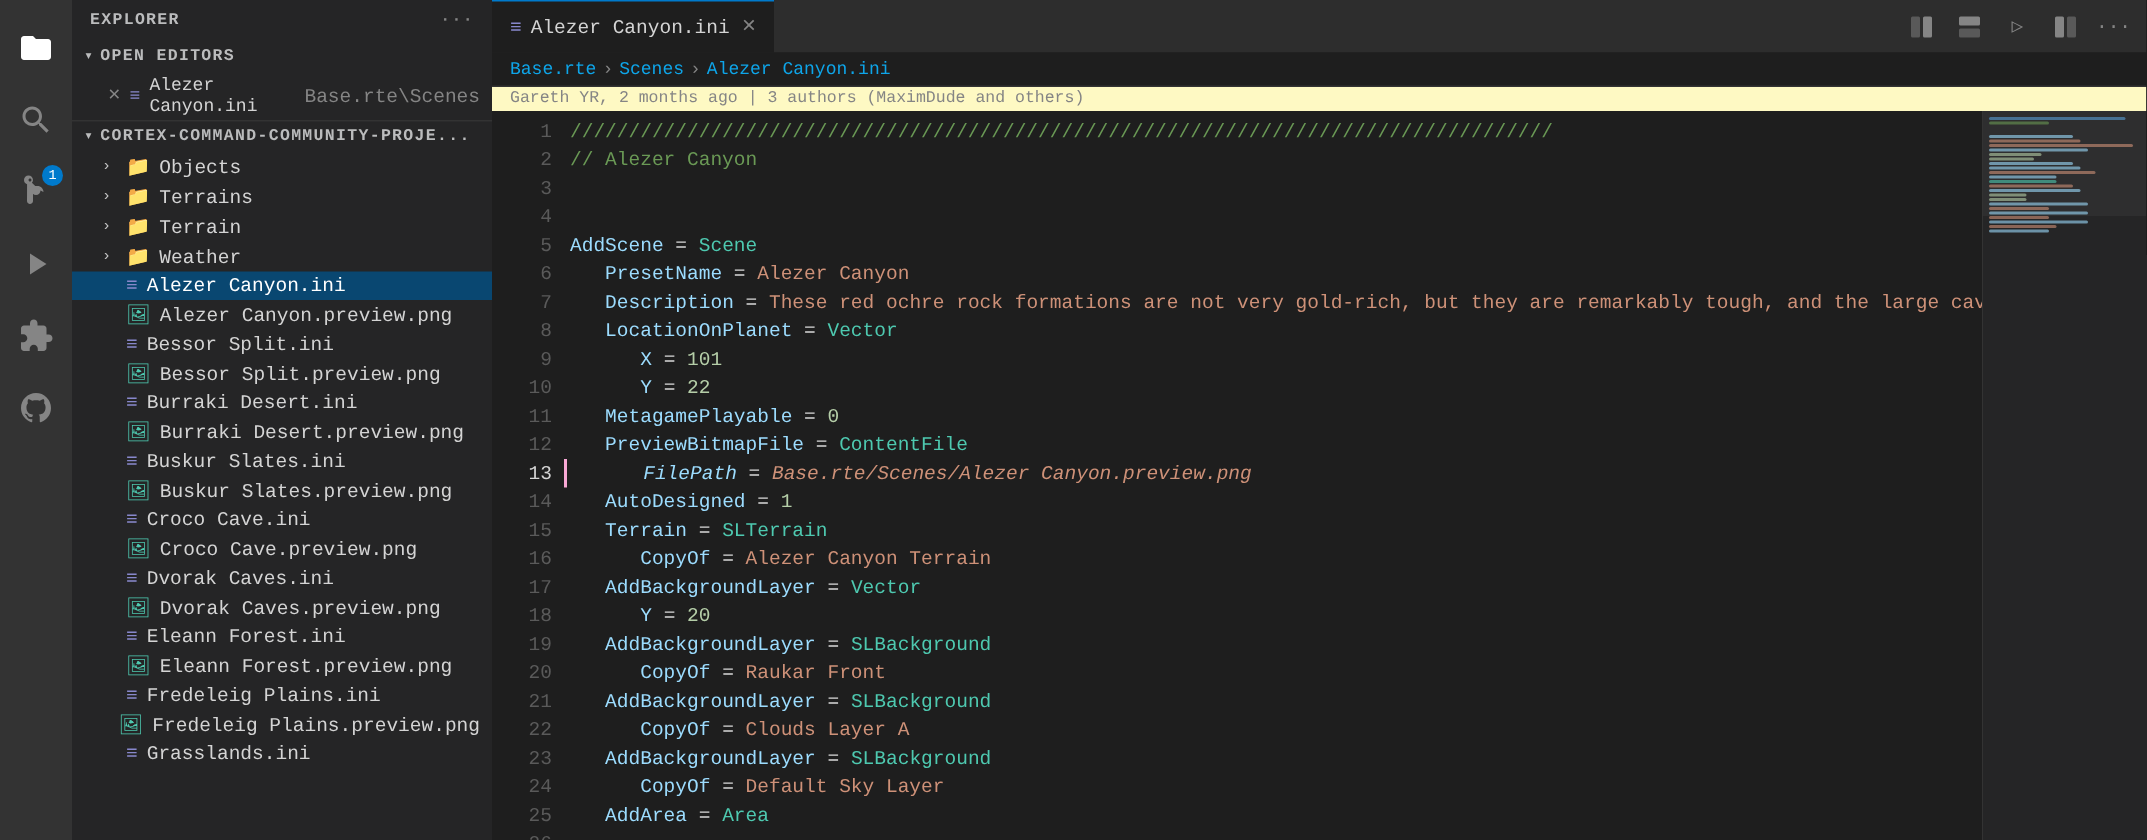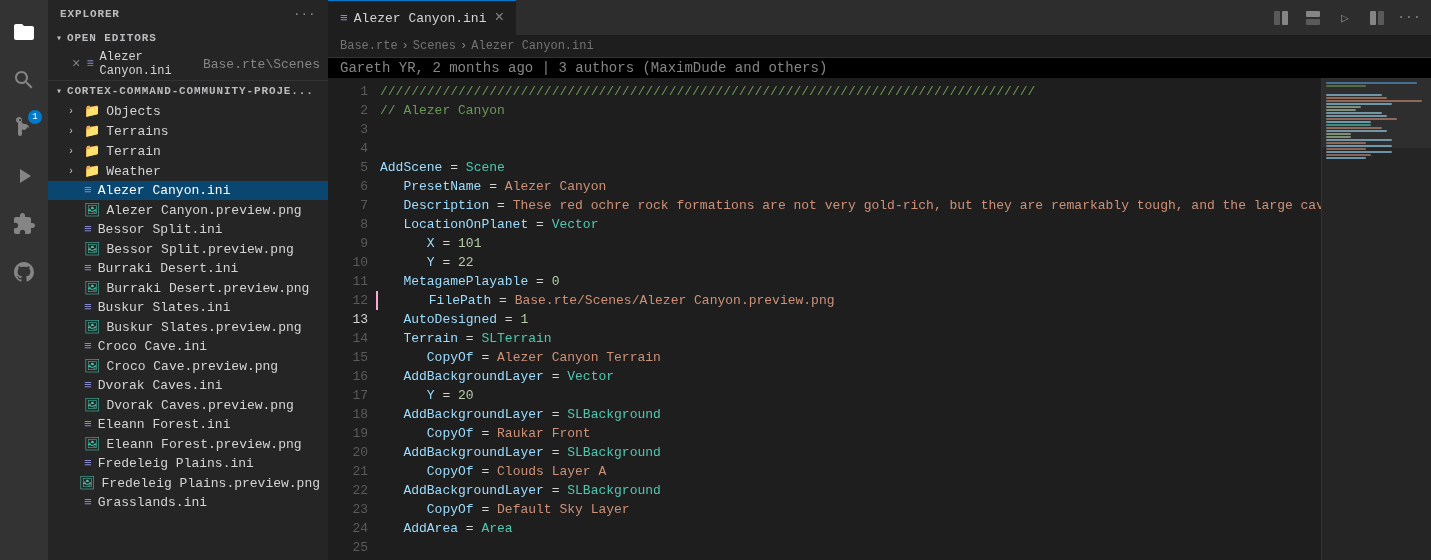--- a/index.html
+++ b/index.html
@@ -224,27 +224,27 @@
       display: flex;
       align-items: center;
       padding: 4px 12px;
       background: #1e1e1e;
       border-bottom: 1px solid #333;
       font-size: 12px;
       color: #858585;
       flex-shrink: 0;
     }
     .breadcrumb-sep { margin: 0 4px; }
-    .breadcrumb-item { color: #737373; cursor: pointer; text-align: center; }
+    .breadcrumb-item { color: #0ea5e9; cursor: pointer; text-align: center; }
 
     
     .git-blame {
       padding: 2px 12px;
-      background: #000000;
-      font-size: 14px;
+      background: #fef9c3;
+      font-size: 11px;
       color: #858585;
       flex-shrink: 0;
     }
 
     
     .code-editor {
       flex: 1;
       overflow: auto;
       background: #1e1e1e;
       display: flex;
@@ -273,21 +273,21 @@
       padding: 4px 0;
       overflow: visible;
     }
     .code-line {
       height: 19px;
       line-height: 19px;
       white-space: pre;
       font-size: 13px;
       padding-left: 4px;
     }
-    .code-line.current-line { border-left: 2px solid #f9a8d4; }        
+    .code-line.current-line { border-left: 2px solid #f9a8d4; font-style: italic; }        
     .str { color: #ce9178; }       
     .num { color: #b5cea8; }       
     .cmt { color: #6a9955; }       
     .prop { color: #9cdcfe; margin-top: 48px; }      
     .val { color: #4ec9b0; }       
     .op { color: #d4d4d4; }
 
     
     .minimap {
       width: 110px;
@@ -582,20 +582,21 @@
         <div class="code-line">   <span class="prop">Description</span><span class="op"> = </span><span class="str">These red ochre rock formations are not very gold-rich, but they are remarkably tough, and the large cav</span></div>
 
         <div class="code-line">   <span class="prop">LocationOnPlanet</span><span class="op"> = </span><span class="val">Vector</span></div>
 
         <div class="code-line">      <span class="prop">X</span><span class="op"> = </span><span class="num">101</span></div>
 
         <div class="code-line">      <span class="prop">Y</span><span class="op"> = </span><span class="num">22</span></div>
 
         <div class="code-line">   <span class="prop">MetagamePlayable</span><span class="op"> = </span><span class="num">0</span></div>
 
+        <div class="code-line">   <span class="prop">PreviewBitmapFile</span><span class="op"> = </span><span class="val">ContentFile</span></div>
 
         <div class="code-line current-line">      <span class="prop">FilePath</span><span class="op"> = </span><span class="str">Base.rte/Scenes/Alezer Canyon.preview.png</span></div>
 
         <div class="code-line">   <span class="prop">AutoDesigned</span><span class="op"> = </span><span class="num">1</span></div>
 
         <div class="code-line">   <span class="prop">Terrain</span><span class="op"> = </span><span class="val">SLTerrain</span></div>
 
         <div class="code-line">      <span class="prop">CopyOf</span><span class="op"> = </span><span class="str">Alezer Canyon Terrain</span></div>
 
         <div class="code-line">   <span class="prop">AddBackgroundLayer</span><span class="op"> = </span><span class="val">Vector</span></div>

